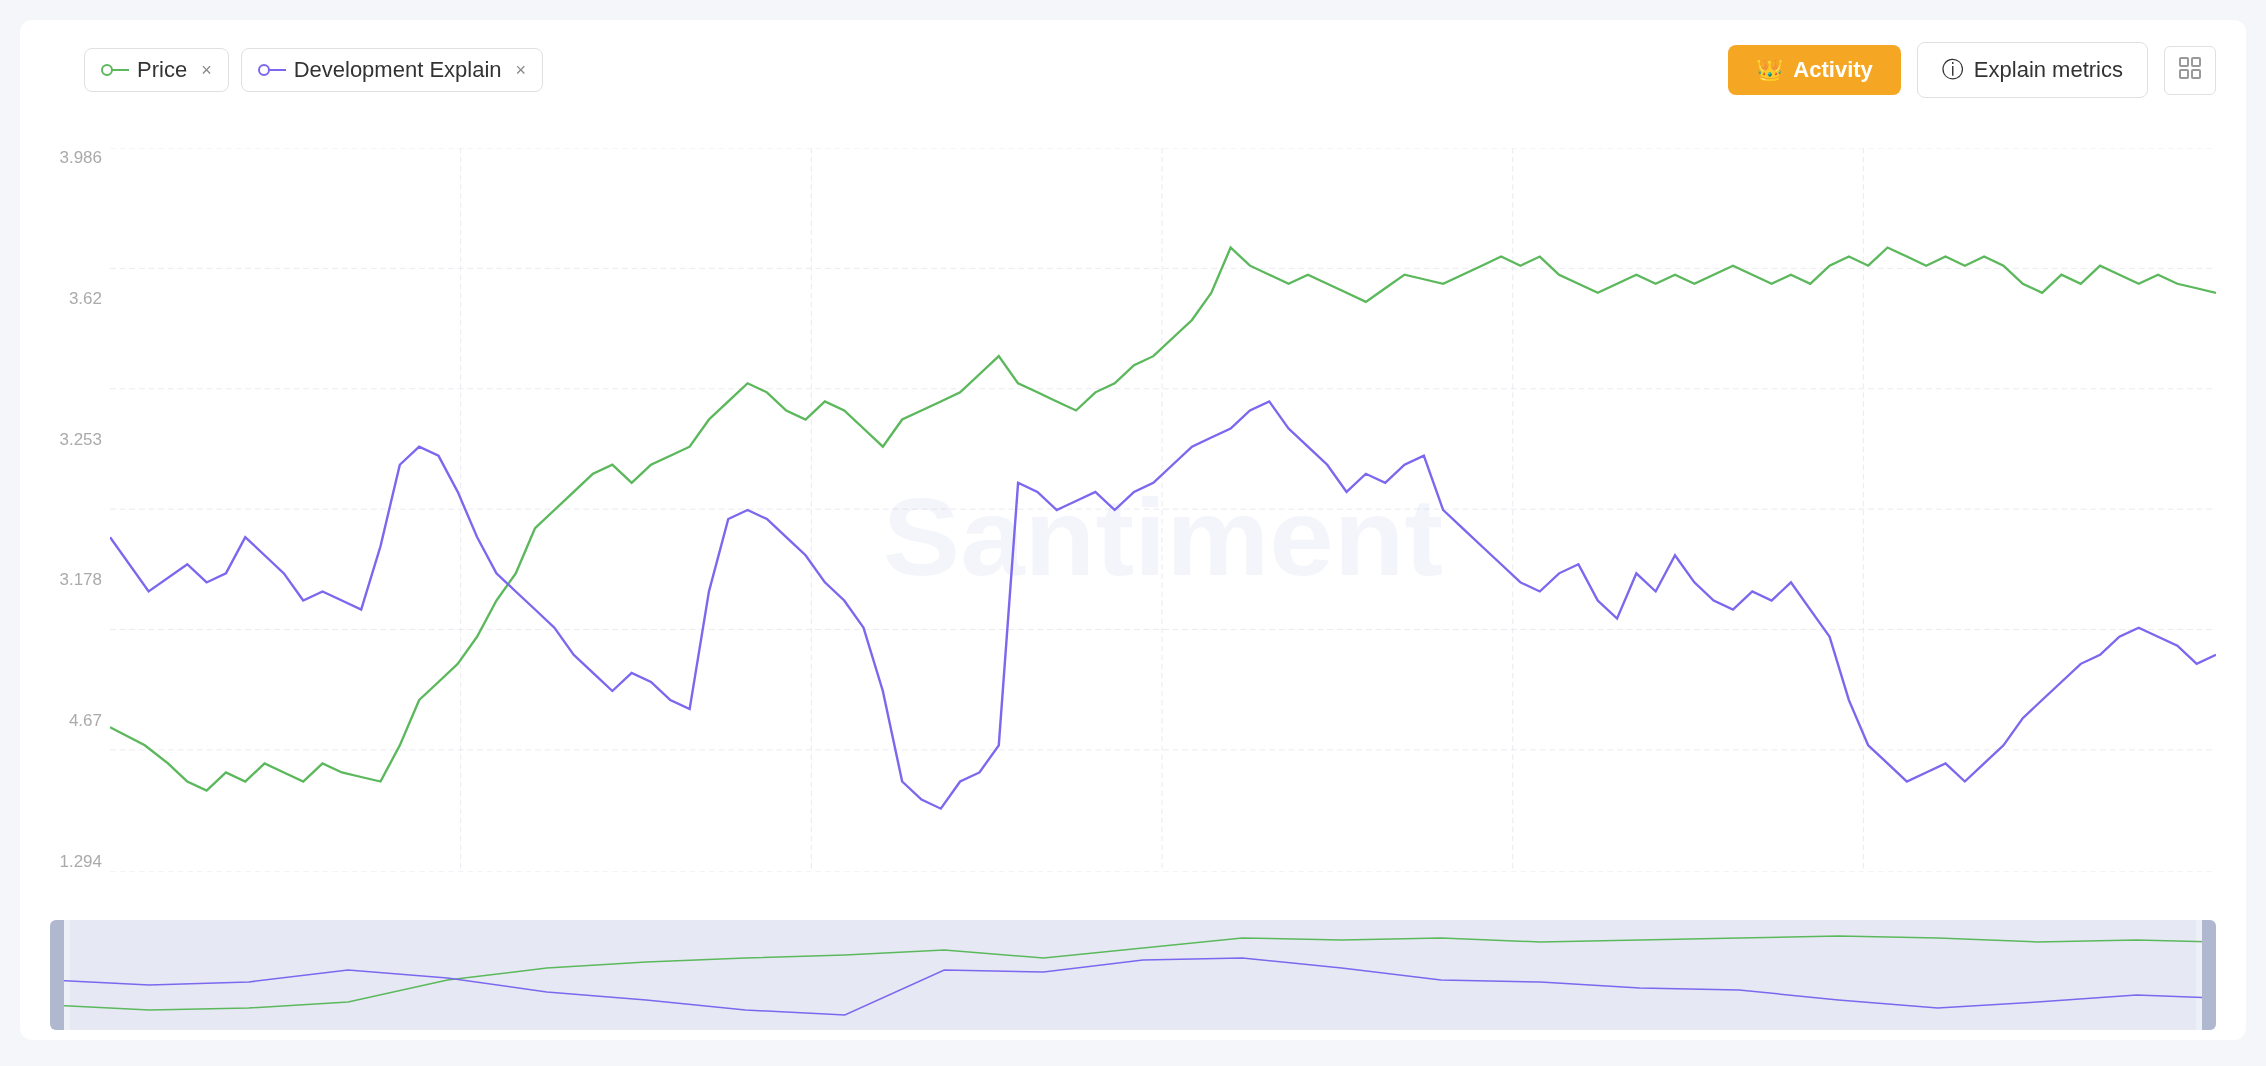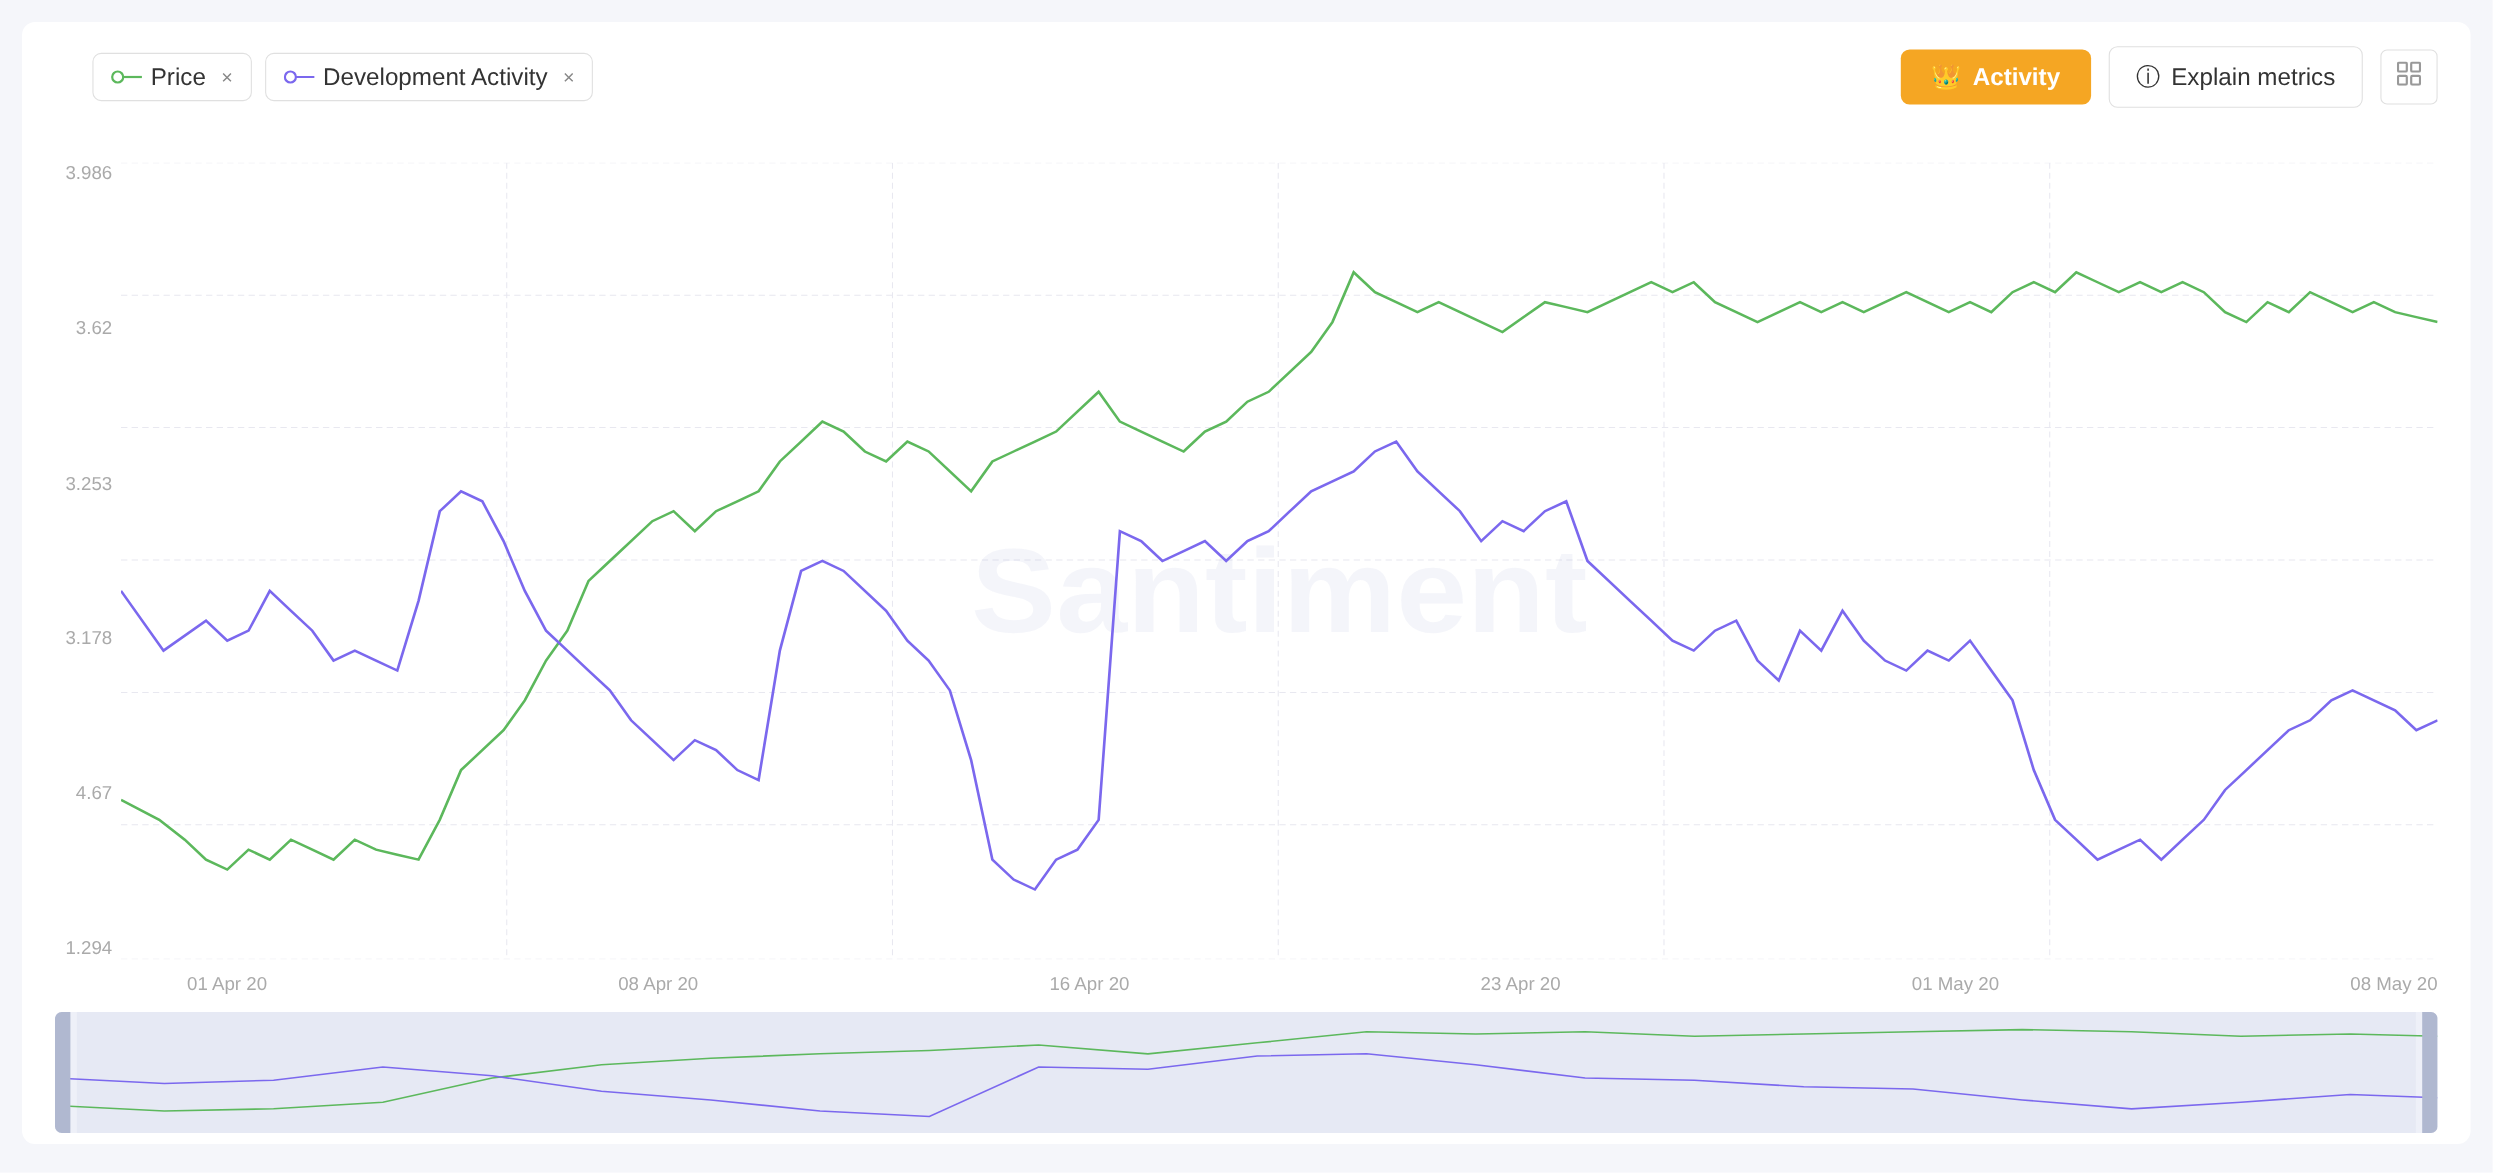--- a/index.html
+++ b/index.html
@@ -192,21 +192,21 @@
         <span class="legend-close">×</span>
       </div>
 
       <div class="legend-item">
         <span class="legend-icon">
           <svg width="28" height="18" viewBox="0 0 28 18">
             <circle cx="6" cy="9" r="5" fill="none" stroke="#7b68ee" stroke-width="2"></circle>
             <line x1="11" y1="9" x2="28" y2="9" stroke="#7b68ee" stroke-width="2"></line>
           </svg>
         </span>
-        <span class="legend-label">Development Activity</span>
+        <span class="legend-label">Development Explain</span>
         <span class="legend-close">×</span>
       </div>
     </div>
     <div class="toolbar-right">
       <button class="upgrade-btn">
         <span>👑</span>
         <span>Activity</span>
       </button>
       <button class="explain-btn">
         <span>ⓘ</span>
@@ -476,28 +476,20 @@
             2060,560
             2080,540
             2100,530
             2120,540
             2140,550
             2160,570
             2180,560
           "></polyline>
       </svg>
 
-      <div class="x-axis-labels" style="position: absolute; bottom: 0; left: 60px; right: 0; height: 40px; display: flex; align-items: center; justify-content: space-between;">
-        <span class="x-label">01 Apr 20</span>
-        <span class="x-label">08 Apr 20</span>
-        <span class="x-label">16 Apr 20</span>
-        <span class="x-label">23 Apr 20</span>
-        <span class="x-label">01 May 20</span>
-        <span class="x-label">08 May 20</span>
-      </div>
     </div>
 
     <div class="mini-chart">
       <div class="drag-handle-left"></div>
       <div class="drag-handle-right"></div>
       <svg width="100%" height="100%" viewBox="0 0 2180 110" preserveAspectRatio="none">
 
         <rect x="20" y="0" width="2140" height="110" fill="#dde2f0" opacity="0.5"></rect>
 
         <polyline fill="none" stroke="#5cb85c" stroke-width="1.5" points="

